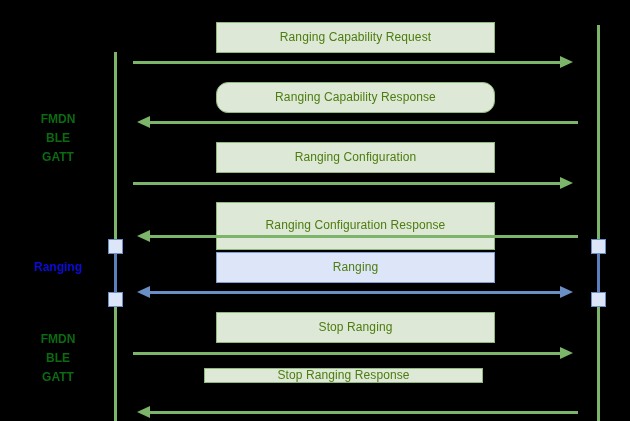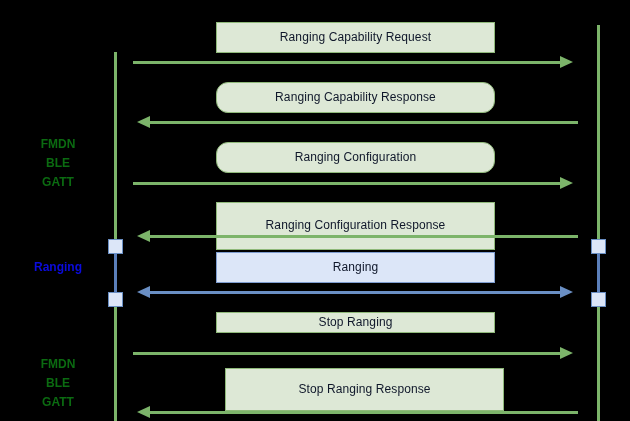--- a/index.html
+++ b/index.html
@@ -39,21 +39,21 @@
 
   
   .msgbox {
     position: absolute;
     box-sizing: border-box;
     display: flex;
     align-items: center;
     justify-content: center;
     font-size: 12px;
     line-height: 1.1;
-    color: #0f172a;
+    color: #4d7c0f;
     letter-spacing: 0.1px;
   }
   .msgbox.green {
     background: #dde8d6;
     border: 1px solid #8fb97a;
   }
   .msgbox.blue {
     background: #dce6f8;
     border: 1px solid #7e9dd0;
   }
@@ -94,21 +94,21 @@
 
   
   .stage-label {
     position: absolute;
     text-align: center;
     font-size: 12px;
     font-weight: bold;
     line-height: 19px;
     white-space: pre-line;
   }
-  .stage-label.green { color: #0b6b11; margin-top: 25px; }
+  .stage-label.green { color: #0b6b11; }
   .stage-label.blue  { color: #0b0bdd; }
 </style>
 </head>
 <body>
 
 <div id="canvas">
 
   <div class="lifeline" style="left:114px; top:52px; height:193px;"></div>
   <div class="lifeline blue-seg" style="left:114px; top:245px; height:54px;"></div>
   <div class="lifeline" style="left:114px; top:299px; height:122px;"></div>
@@ -133,34 +133,34 @@
 GATT</div>
 
   <div class="msgbox green" style="left:216px; top:22px; width:279px; height:31px;">Ranging Capability Request</div>
   <div class="arrow-line green" style="left:133px; top:61px; width:428px;"></div>
   <div class="arrow-head right green" style="left:560px; top:56px;"></div>
 
   <div class="msgbox green" style="left:216px; top:82px; width:279px; height:31px;border-radius:12px;">Ranging Capability Response</div>
   <div class="arrow-line green" style="left:150px; top:121px; width:428px;"></div>
   <div class="arrow-head left green" style="left:137px; top:116px;"></div>
 
-  <div class="msgbox green" style="left:216px; top:142px; width:279px; height:31px;border-radius:12px;">Ranging Configuration</div>
+  <div class="msgbox green" style="left:216px; top:142px; width:279px; height:31px;">Ranging Configuration</div>
   <div class="arrow-line green" style="left:133px; top:182px; width:428px;"></div>
   <div class="arrow-head right green" style="left:560px; top:177px;"></div>
 
   <div class="msgbox green" style="left:216px; top:202px; width:279px; height:48px;">Ranging Configuration Response</div>
   <div class="arrow-line green" style="left:150px; top:235px; width:428px;"></div>
   <div class="arrow-head left green" style="left:137px; top:230px;"></div>
 
   <div class="msgbox blue" style="left:216px; top:252px; width:279px; height:31px;">Ranging</div>
   <div class="arrow-line blue" style="left:150px; top:291px; width:411px;"></div>
   <div class="arrow-head left blue" style="left:137px; top:286px;"></div>
   <div class="arrow-head right blue" style="left:560px; top:286px;"></div>
 
-  <div class="msgbox green" style="left:216px; top:312px; width:279px; height:21px;">Stop Ranging</div>
+  <div class="msgbox green" style="left:216px; top:312px; width:279px; height:31px;">Stop Ranging</div>
   <div class="arrow-line green" style="left:133px; top:352px; width:428px;"></div>
   <div class="arrow-head right green" style="left:560px; top:347px;"></div>
 
-  <div class="msgbox green" style="left:225px; top:368px; width:279px; height:43px;">Stop Ranging Response</div>
+  <div class="msgbox green" style="left:204px; top:368px; width:279px; height:15px;">Stop Ranging Response</div>
   <div class="arrow-line green" style="left:150px; top:411px; width:428px;"></div>
   <div class="arrow-head left green" style="left:137px; top:406px;"></div>
 
 </div>
 
 </body></html>

